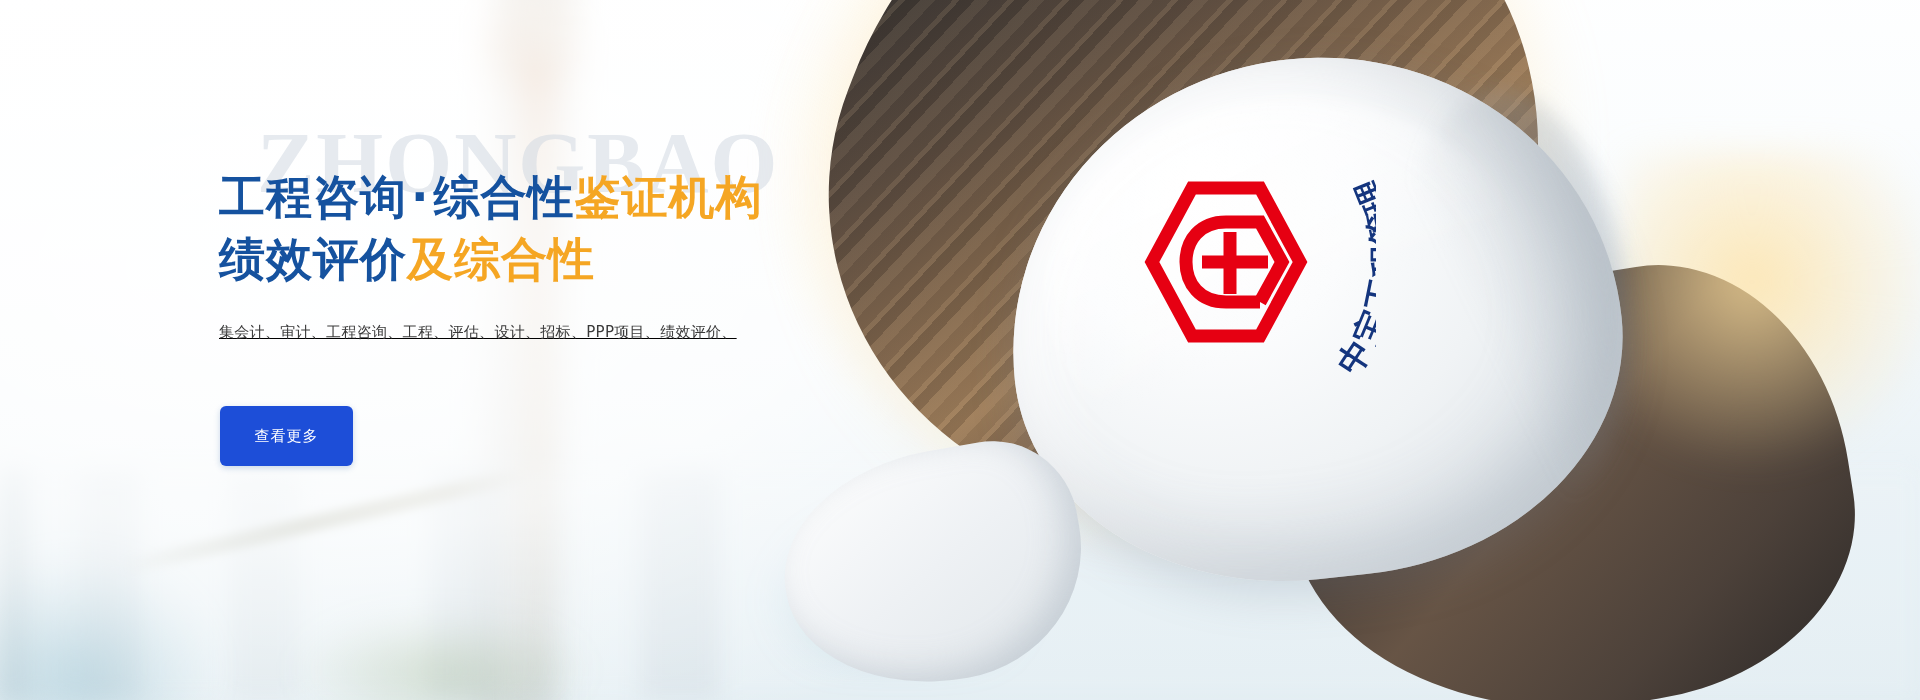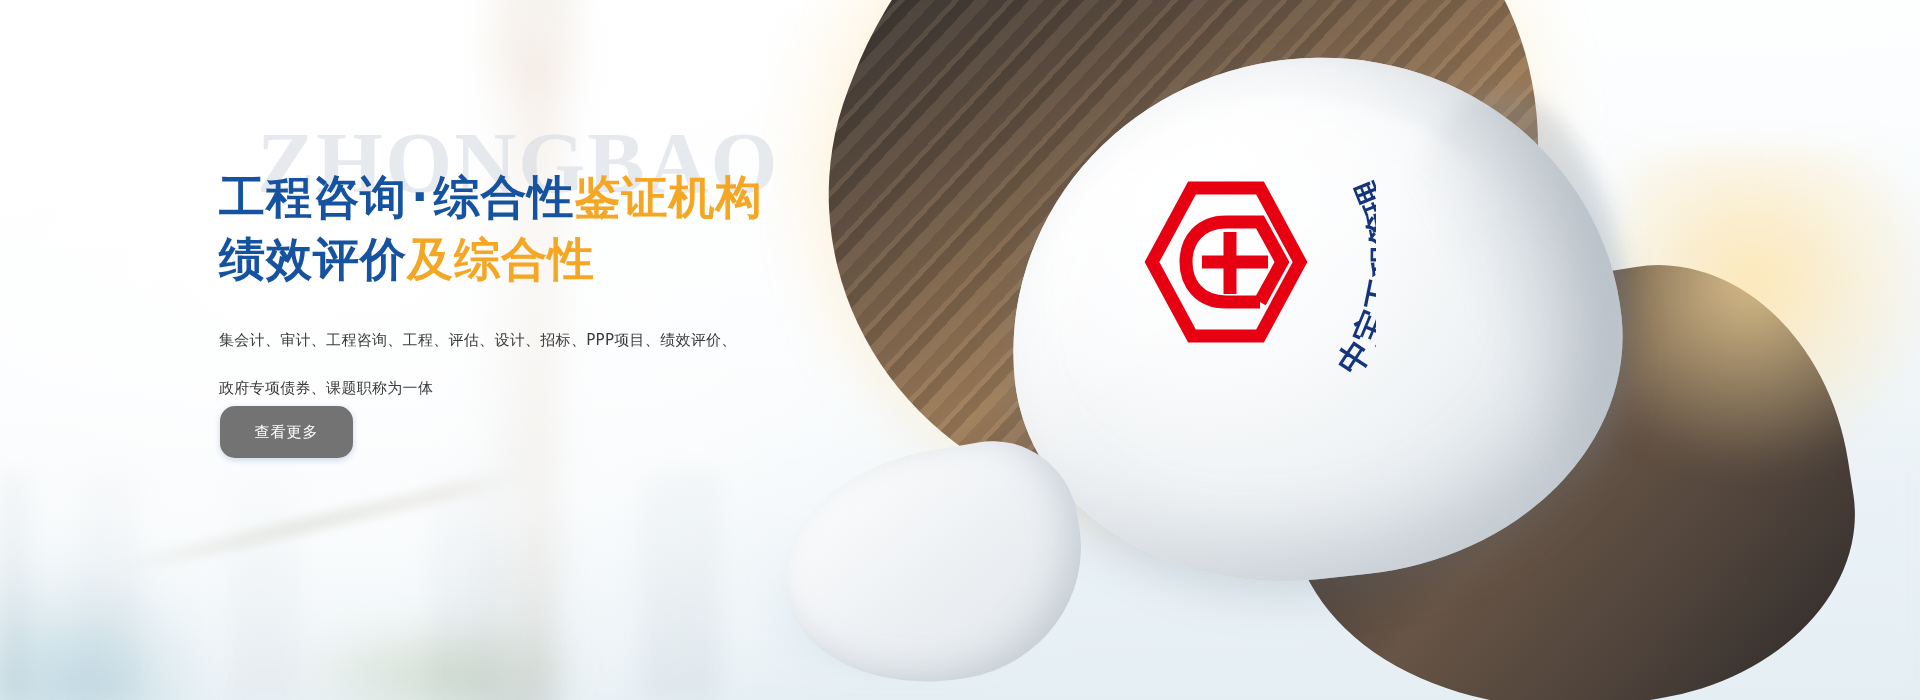--- a/index.html
+++ b/index.html
@@ -197,32 +197,32 @@
   .headline{ position:absolute; left:0; top:166px; width:720px; }
   .hl-line{
     font-size:46px; font-weight:bold; line-height:62px;
     letter-spacing:1px; white-space:nowrap;
     font-family:"DejaVu Sans","Liberation Sans",sans-serif;
   }
   .hl-blue{ color:#15529f; }
   .hl-orange{ color:#f5a623; }
   .hl-dot{ color:#15529f; padding:0 4px; }
 
-  .desc{ position:absolute; left:0; top:316px; width:600px; }
+  .desc{ position:absolute; left:0; top:308px; width:600px;text-decoration:underline; }
   .desc-line{
     font-size:15px; color:#3a3a3a; line-height:48px; white-space:nowrap;
     font-family:"DejaVu Sans","Liberation Sans",sans-serif;
     letter-spacing:.3px;
   }
 
   .cta{
     position:absolute; left:1px; top:406px;
-    width:133px; height:52px;
-    background:#737373;
-    border:none; border-radius:15px;
+    width:133px; height:60px;
+    background:#1d4ed8;
+    border:none; border-radius:6px;
     color:#ffffff; font-size:15px; letter-spacing:1px;
     font-family:"DejaVu Sans","Liberation Sans",sans-serif;
     cursor:pointer;
     display:flex; align-items:center; justify-content:center;
     box-shadow:0 2px 6px rgba(21,82,159,.22);
   }
 </style>
 </head>
 <body>
 
@@ -287,19 +287,18 @@
       <div class="hl-line">
         <span class="hl-blue">工程咨询</span><span class="hl-dot">·</span><span class="hl-blue">综合性</span><span class="hl-orange">鉴证机构</span>
       </div>
       <div class="hl-line">
         <span class="hl-blue">绩效评价</span><span class="hl-orange">及综合性</span>
       </div>
     </div>
 
     <div class="desc">
       <div class="desc-line">集会计、审计、工程咨询、工程、评估、设计、招标、PPP项目、绩效评价、</div>
-      <div class="desc-line">政府专项债券、课题职称为一体</div>
     </div>
 
     <button class="cta">查看更多</button>
   </div>
 
 </div>
 
 </body></html>

